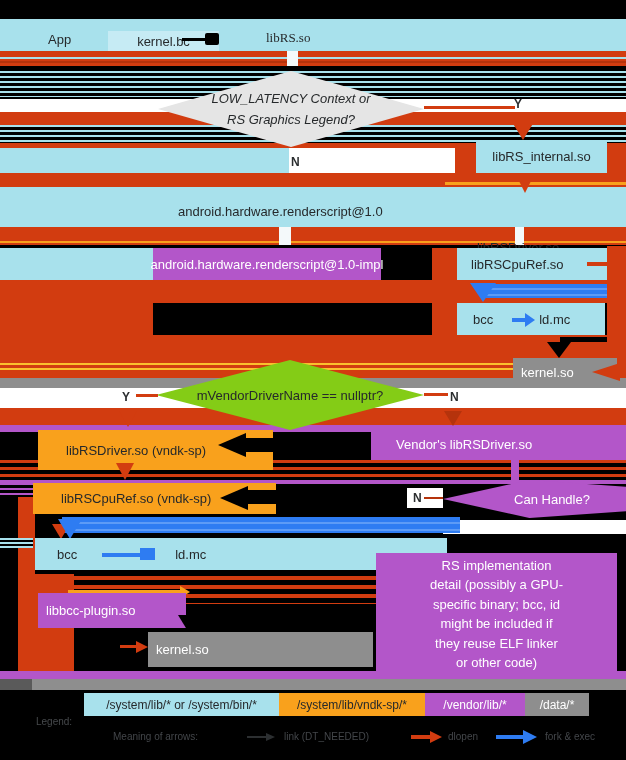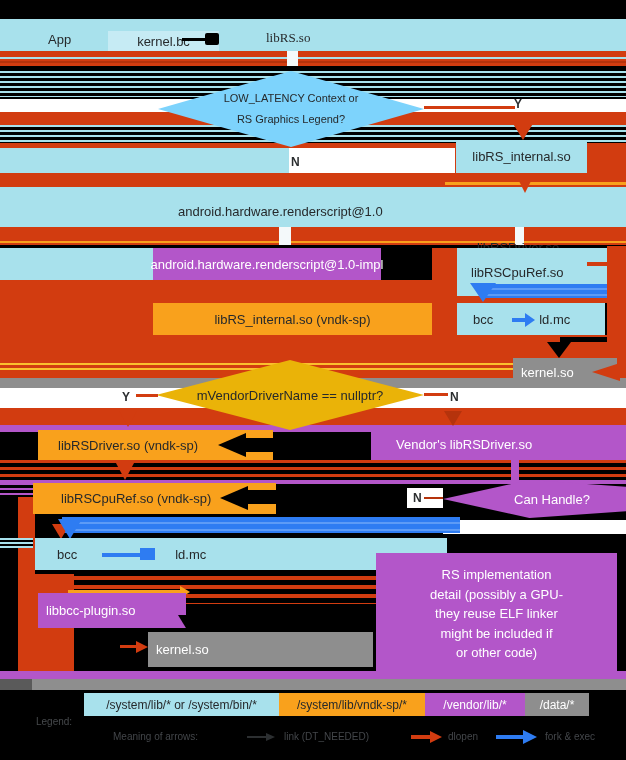--- a/index.html
+++ b/index.html
@@ -77,78 +77,75 @@
   <div class="abs" style="left:0;top:679px;width:32px;height:11px;background:#5a5a5a;"></div>
 
   <div class="lbl td" style="left:48px;top:32px;">App</div>
   <div class="box ctr td" style="left:108px;top:31px;width:111px;height:20px;background:#c6ebf4;">
     <span>kernel.bc</span>
   </div>
   <div class="abs" style="left:182px;top:38px;width:24px;height:3px;background:#000;"></div>
   <div class="abs" style="left:205px;top:33px;width:14px;height:12px;background:#000;border-radius:2px;"></div>
   <div class="lbl td" style="left:266px;top:30px;font-family:Liberation Serif, serif;">libRS.so</div>
 
-  <div class="box ctr td" style="left:158px;top:71px;width:266px;height:76px;background:#7dd3fc;clip-path:polygon(50% 0,100% 50%,50% 100%,0 50%);font-size:11px;line-height:21px;flex-direction:column;">
+  <div class="box ctr td" style="left:158px;top:71px;width:266px;height:76px;background:#e5e5e5;clip-path:polygon(50% 0,100% 50%,50% 100%,0 50%);font-size:13px;line-height:21px;flex-direction:column;font-style:italic;">
     <span>LOW_LATENCY Context or</span>
     <span>RS Graphics Legend?</span>
   </div>
   <div class="abs" style="left:424px;top:106px;width:91px;height:3px;background:#d23c10;"></div>
   <div class="yn" style="left:514px;top:97px;">Y</div>
   <div class="tri" style="left:512px;top:122px;border-left:11px solid transparent;border-right:11px solid transparent;border-top:18px solid #d23c10;"></div>
   <div class="abs" style="left:289px;top:148px;width:166px;height:25px;background:#ffffff;"></div>
   <div class="yn" style="left:291px;top:155px;">N</div>
 
-  <div class="box ctr td" style="left:456px;top:140px;width:131px;height:33px;background:#a8e1ec;">
+  <div class="box ctr td" style="left:476px;top:140px;width:131px;height:33px;background:#a8e1ec;">
     <span>libRS_internal.so</span>
   </div>
   <div class="tri" style="left:515px;top:173px;border-left:10px solid transparent;border-right:10px solid transparent;border-top:20px solid #d23c10;"></div>
 
   <div class="lbl td" style="left:178px;top:204px;">android.hardware.renderscript@1.0</div>
   <div class="lbl td" style="left:477px;top:204px;margin-top:36px;">libRSDriver.so</div>
 
   <div class="box ctr tw" style="left:153px;top:248px;width:228px;height:32px;background:#b356c9;">
     <span>android.hardware.renderscript@1.0-impl</span>
   </div>
-  <div class="box td" style="left:457px;top:248px;width:150px;height:48px;background:#a8e1ec;padding-left:14px;box-sizing:border-box;">
+  <div class="box td" style="left:457px;top:248px;width:150px;height:32px;background:#a8e1ec;padding-left:14px;box-sizing:border-box;">
     <span>libRSCpuRef.so</span>
   </div>
   <div class="abs" style="left:587px;top:262px;width:22px;height:4px;background:#d23c10;"></div>
 
   <div class="abs" style="left:486px;top:284px;width:121px;height:14px;background:repeating-linear-gradient(180deg,#2e7cf2 0 4px,#5d9bf6 4px 6px);"></div>
   <div class="tri" style="left:470px;top:283px;border-left:13px solid transparent;border-right:13px solid transparent;border-top:19px solid #2e7cf2;"></div>
 
-  <div class="box ctr td" style="left:153px;top:303px;width:279px;height:32px;background:#f9a11c;">
-    <span>libRS_internal.so (vndk-sp)</span>
-  </div>
   <div class="box td" style="left:457px;top:303px;width:148px;height:32px;background:#a8e1ec;">
     <span style="margin-left:16px;">bcc</span>
     <span class="abs" style="left:55px;top:15px;width:14px;height:4px;background:#2e7cf2;"></span>
     <span class="tri" style="left:68px;top:10px;border-top:7px solid transparent;border-bottom:7px solid transparent;border-left:10px solid #2e7cf2;"></span>
     <span style="margin-left:46px;">ld.mc</span>
   </div>
   <div class="abs" style="left:560px;top:337px;width:47px;height:5px;background:#000;"></div>
   <div class="tri" style="left:547px;top:342px;border-left:12px solid transparent;border-right:12px solid transparent;border-top:16px solid #000;"></div>
 
   <div class="box tw" style="left:513px;top:358px;width:104px;height:28px;background:#8e8e8e;padding-left:8px;box-sizing:border-box;">
     <span>kernel.so</span>
   </div>
   <div class="tri" style="left:592px;top:363px;border-top:9px solid transparent;border-bottom:9px solid transparent;border-right:28px solid #d23c10;"></div>
 
-  <div class="box ctr td" style="left:156px;top:360px;width:268px;height:70px;background:#eab308;clip-path:polygon(50% 0,100% 50%,50% 100%,0 50%);">
+  <div class="box ctr td" style="left:156px;top:360px;width:268px;height:70px;background:#84cc16;clip-path:polygon(50% 0,100% 50%,50% 100%,0 50%);">
     <span>mVendorDriverName == nullptr?</span>
   </div>
   <div class="yn" style="left:122px;top:390px;">Y</div>
   <div class="abs" style="left:136px;top:394px;width:22px;height:3px;background:#d23c10;"></div>
   <div class="yn" style="left:450px;top:390px;">N</div>
   <div class="abs" style="left:424px;top:393px;width:24px;height:3px;background:#d23c10;"></div>
   <div class="abs" style="left:462px;top:410px;width:153px;height:3px;background:#d23c10;"></div>
   <div class="tri" style="left:119px;top:411px;border-left:9px solid transparent;border-right:9px solid transparent;border-top:16px solid #d23c10;"></div>
   <div class="tri" style="left:444px;top:411px;border-left:9px solid transparent;border-right:9px solid transparent;border-top:15px solid #b5330c;"></div>
 
-  <div class="box td" style="left:38px;top:430px;width:235px;height:30px;background:#f9a11c;padding-left:20px;box-sizing:border-box;">
+  <div class="box td" style="left:38px;top:430px;width:235px;height:40px;background:#f9a11c;padding-left:28px;box-sizing:border-box;">
     <span>libRSDriver.so (vndk-sp)</span>
   </div>
   <div class="abs" style="left:244px;top:438px;width:127px;height:14px;background:#000;"></div>
   <div class="tri" style="left:218px;top:433px;border-top:12px solid transparent;border-bottom:12px solid transparent;border-right:28px solid #000;"></div>
   <div class="box tw" style="left:371px;top:428px;width:244px;height:32px;background:#b356c9;padding-left:25px;box-sizing:border-box;">
     <span>Vendor's libRSDriver.so</span>
   </div>
   <div class="tri" style="left:116px;top:463px;border-left:9px solid transparent;border-right:9px solid transparent;border-top:17px solid #d23c10;"></div>
 
   <div class="box td" style="left:33px;top:483px;width:243px;height:31px;background:#f9a11c;padding-left:28px;box-sizing:border-box;">
@@ -172,22 +169,23 @@
   <div class="box td" style="left:35px;top:538px;width:412px;height:32px;background:#a8e1ec;">
     <span style="margin-left:22px;">bcc</span>
     <span class="abs" style="left:67px;top:15px;width:38px;height:4px;background:#2e7cf2;"></span>
     <span class="abs" style="left:105px;top:10px;width:15px;height:12px;background:#2e7cf2;"></span>
     <span style="margin-left:98px;">ld.mc</span>
   </div>
 
   <div class="box ctr tw" style="left:376px;top:553px;width:241px;height:122px;background:#b356c9;flex-direction:column;font-size:13px;line-height:19.5px;">
     <span>RS implementation</span>
     <span>detail (possibly a GPU-</span>
+    <span>specific binary; bcc, id</span>
+    <span>might be included if</span>
     <span>they reuse ELF linker</span>
-    <span>might be included if</span>
     <span>or other code)</span>
   </div>
 
   <div class="box tw" style="left:38px;top:593px;width:148px;height:35px;background:#b356c9;padding-left:8px;box-sizing:border-box;">
     <span>libbcc-plugin.so</span>
   </div>
   <div class="tri" style="left:178px;top:615px;border-left:11px solid transparent;border-right:11px solid transparent;border-top:18px solid #000;"></div>
 
   <div class="box tw" style="left:148px;top:632px;width:225px;height:35px;background:#8e8e8e;padding-left:8px;box-sizing:border-box;">
     <span>kernel.so</span>

